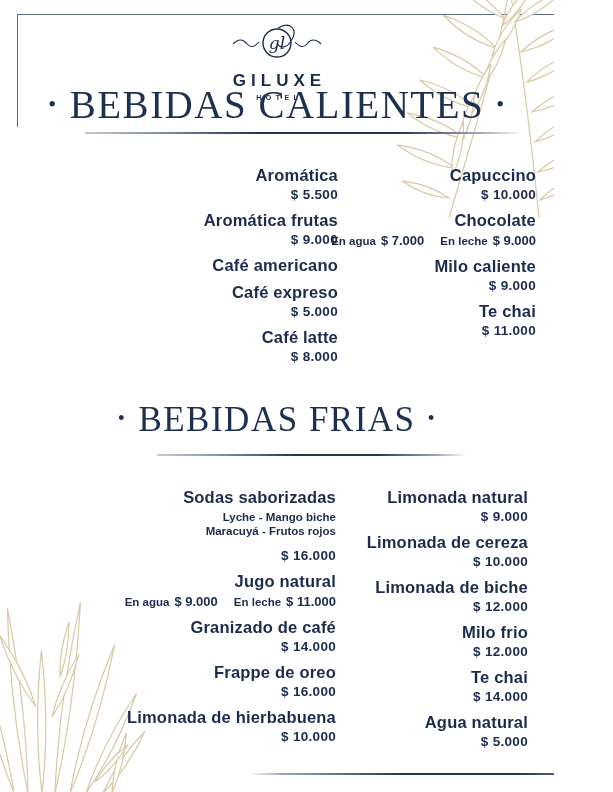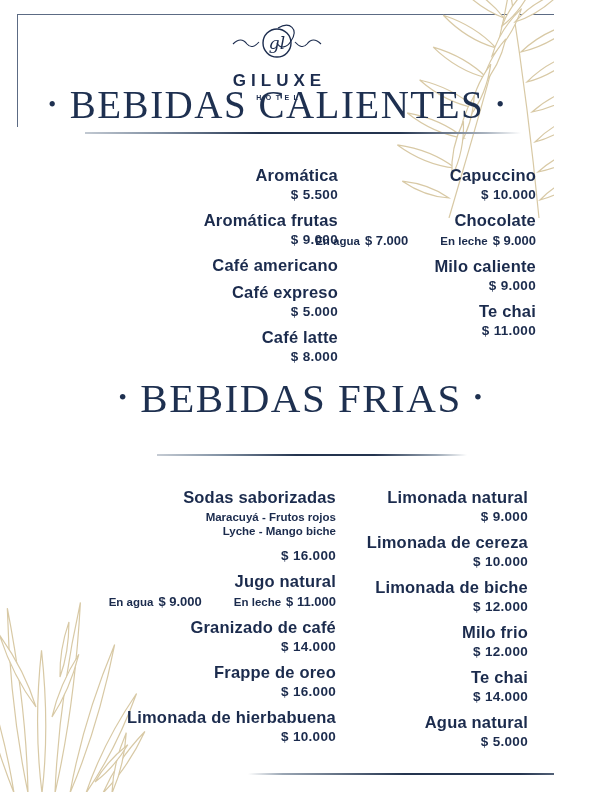--- a/index.html
+++ b/index.html
@@ -36,36 +36,36 @@
   
   .logo { position:absolute; top:22px; left:0; width:100%; text-align:center; z-index:2; }
   .brand-name { font-size:17px; font-weight:bold; letter-spacing:5px; text-indent:5px; color:#1c2c4e; margin-top:1px; }
   .brand-tagline { font-size:7px; font-weight:bold; letter-spacing:4.5px; text-indent:4.5px; color:#1c2c4e; margin-top:3px; }
   
   .section-title {
     position:absolute; left:0; width:100%; text-align:center; z-index:2;
     font-family:"Liberation Serif", serif; color:#1e3050; white-space:nowrap;
   }
   .title-hot  { top:82px;  font-size:39px; letter-spacing:1.5px; }
-  .title-cold { top:374px; font-size:41px; letter-spacing:1.5px;padding-left:24px; }
+  .title-cold { top:400px; font-size:35px; letter-spacing:1.5px; }
   .title-bullet { font-size:0.58em; vertical-align:0.28em; margin:0 12px; }
   
   .col { position:absolute; width:240px; display:flex; flex-direction:column; z-index:2; }
   #hot-left   { left:98px;  top:165px; }
   #hot-right  { left:296px; top:165px; }
   #cold-left  { left:96px;  top:487px; }
   #cold-right { left:288px; top:487px; }
   .item { text-align:right; margin-bottom:6px; }
   .item-tall { }
   .item-name  { font-size:16.5px; font-weight:bold; line-height:21px; letter-spacing:0.2px; color:#1b2b4d; white-space:nowrap; }
   .item-price { font-size:13.5px; font-weight:bold; line-height:18px; letter-spacing:0.3px; color:#1b2b4d; }
   .variants { line-height:18px; white-space:nowrap; }
   .variant-label { font-size:11.5px; font-weight:bold; }
   .variant-price { font-size:13px; font-weight:bold; margin-left:5px; }
-  .vgap { margin-left:32px; }
+  .vgap { margin-left:16px; }
   .flavors { font-size:11.5px; font-weight:bold; line-height:14px; margin-top:2px; }
   .price-spaced { margin-top:9px; }
 </style>
 </head>
 <body>
 
 <div class="page">
 
   <div class="frame-top"></div>
   <div class="rule-hot"></div>
@@ -184,22 +184,22 @@
   </div>
 
   <div class="section-title title-cold">
     <span class="title-bullet">•</span><span>BEBIDAS FRIAS</span><span class="title-bullet">•</span>
   </div>
 
   <div class="col" id="cold-left">
     <div class="item item-tall">
       <div class="item-name">Sodas saborizadas</div>
       <div class="flavors">
+        <div>Lyche - Mango biche</div>
         <div>Maracuyá - Frutos rojos</div>
-        <div>Lyche - Mango biche</div>
       </div>
       <div class="item-price price-spaced">$ 16.000</div>
     </div>
     <div class="item">
       <div class="item-name">Jugo natural</div>
       <div class="variants">
         <span class="variant-label">En agua</span><span class="variant-price">$ 9.000</span><span class="variant-label vgap">En leche</span><span class="variant-price">$ 11.000</span>
       </div>
     </div>
     <div class="item">

